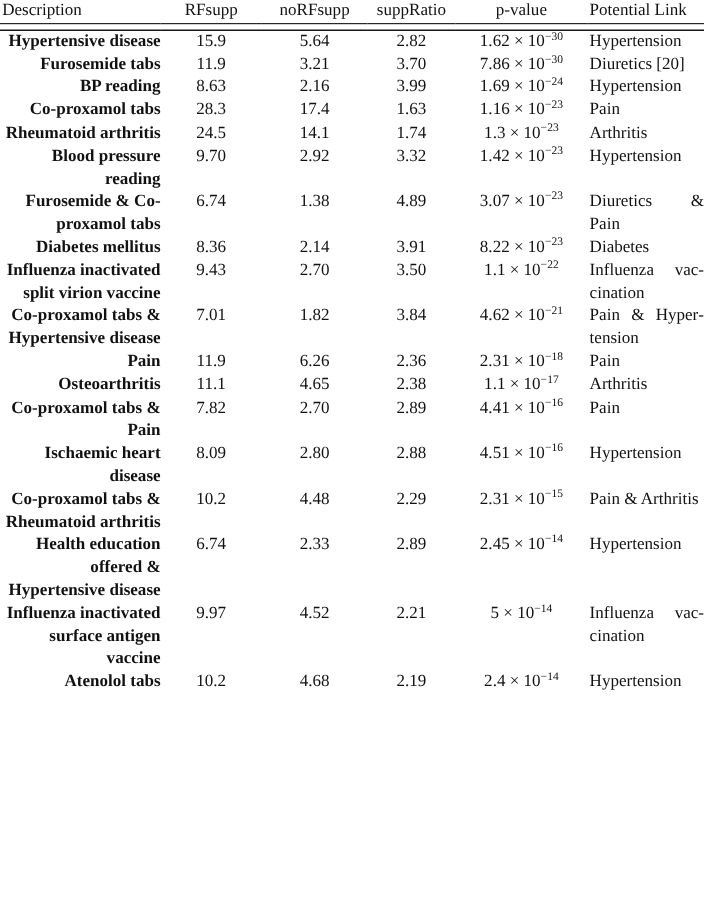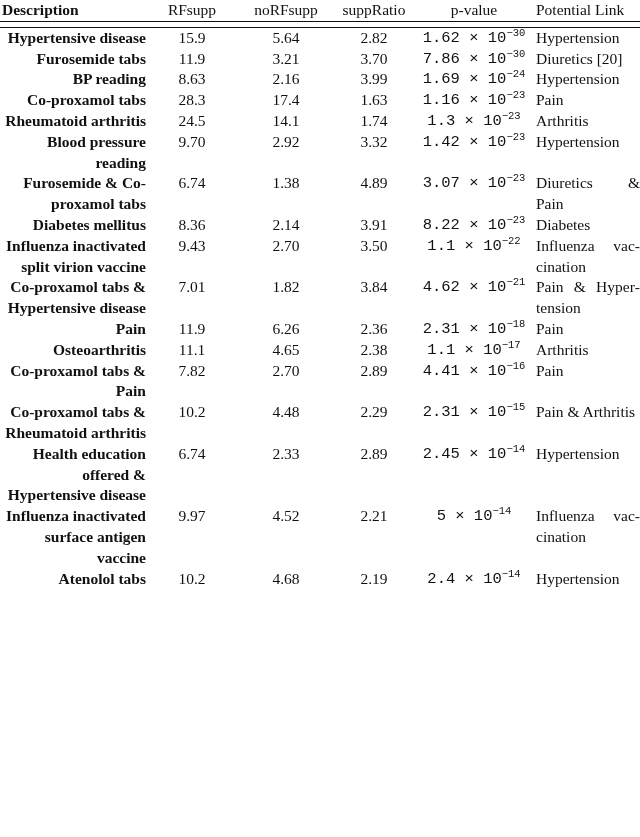--- a/index.html
+++ b/index.html
@@ -1,26 +1,26 @@
 <!DOCTYPE html>
 <html><head>
 <meta charset="utf-8">
 <style>
   html, body { margin: 0; padding: 0; background: #fff; }
   body { width: 640px; height: 837px; overflow: hidden; font-family: "Liberation Serif", "DejaVu Serif", serif; color: #111; font-size: 15.5px; }
   table { border-collapse: collapse; width: 640px; table-layout: fixed; }
   th, td { padding: 0; vertical-align: top; line-height: 20.8px; font-weight: normal; }
   thead th { text-align: center; }
-  thead th.desc { text-align: left; padding-left: 2px; font-weight: bold; }
+  thead th.desc { text-align: left; padding-left: 2px; }
   thead tr.h1 th { padding-top: 0px; }
   thead tr.h2 th { padding-bottom: 4px; }
   .rule td { padding: 0; height: 5px; border-top: 1.4px solid #111; border-bottom: 1.4px solid #111; line-height: 0; }
   td.desc { padding-left: 2px; text-align: right; font-weight: bold; }
   td.num { text-align: center; }
-  td.pv { text-align: center; white-space: nowrap; font-family: Liberation Mono, monospace; }
+  td.pv { text-align: center; white-space: nowrap; }
   td.link { text-align: justify; text-align-last: left; padding-left: 2px; }
   sup { font-size: 10.5px; line-height: 0; vertical-align: 6px; }
   .bold { font-weight: normal; }
   col.c1 { width: 146px; } col.c2 { width: 92px; } col.c3 { width: 96px; }
   col.c4 { width: 80px; } col.c5 { width: 120px; } col.c6 { width: 106px; }
 </style>
 </head>
 <body>
 
 <table>
@@ -144,20 +144,28 @@
       </tr>
       <tr>
         <td class="desc">Co-proxamol tabs &amp; Pain</td>
         <td class="num">7.82</td>
         <td class="num">2.70</td>
         <td class="num">2.89</td>
         <td class="pv"><span>4.41 × 10</span><sup>−16</sup></td>
         <td class="link"><span>Pain</span><span class="bold"></span></td>
       </tr>
       <tr>
+        <td class="desc">Ischaemic heart disease</td>
+        <td class="num">8.09</td>
+        <td class="num">2.80</td>
+        <td class="num">2.88</td>
+        <td class="pv"><span>4.51 × 10</span><sup>−16</sup></td>
+        <td class="link"><span>Hypertension</span><span class="bold"></span></td>
+      </tr>
+      <tr>
         <td class="desc">Co-proxamol tabs &amp; Rheumatoid arthritis</td>
         <td class="num">10.2</td>
         <td class="num">4.48</td>
         <td class="num">2.29</td>
         <td class="pv"><span>2.31 × 10</span><sup>−15</sup></td>
         <td class="link"><span>Pain &amp; Arthri­tis</span><span class="bold"></span></td>
       </tr>
       <tr>
         <td class="desc">Health education offered &amp; Hypertensive disease</td>
         <td class="num">6.74</td>

